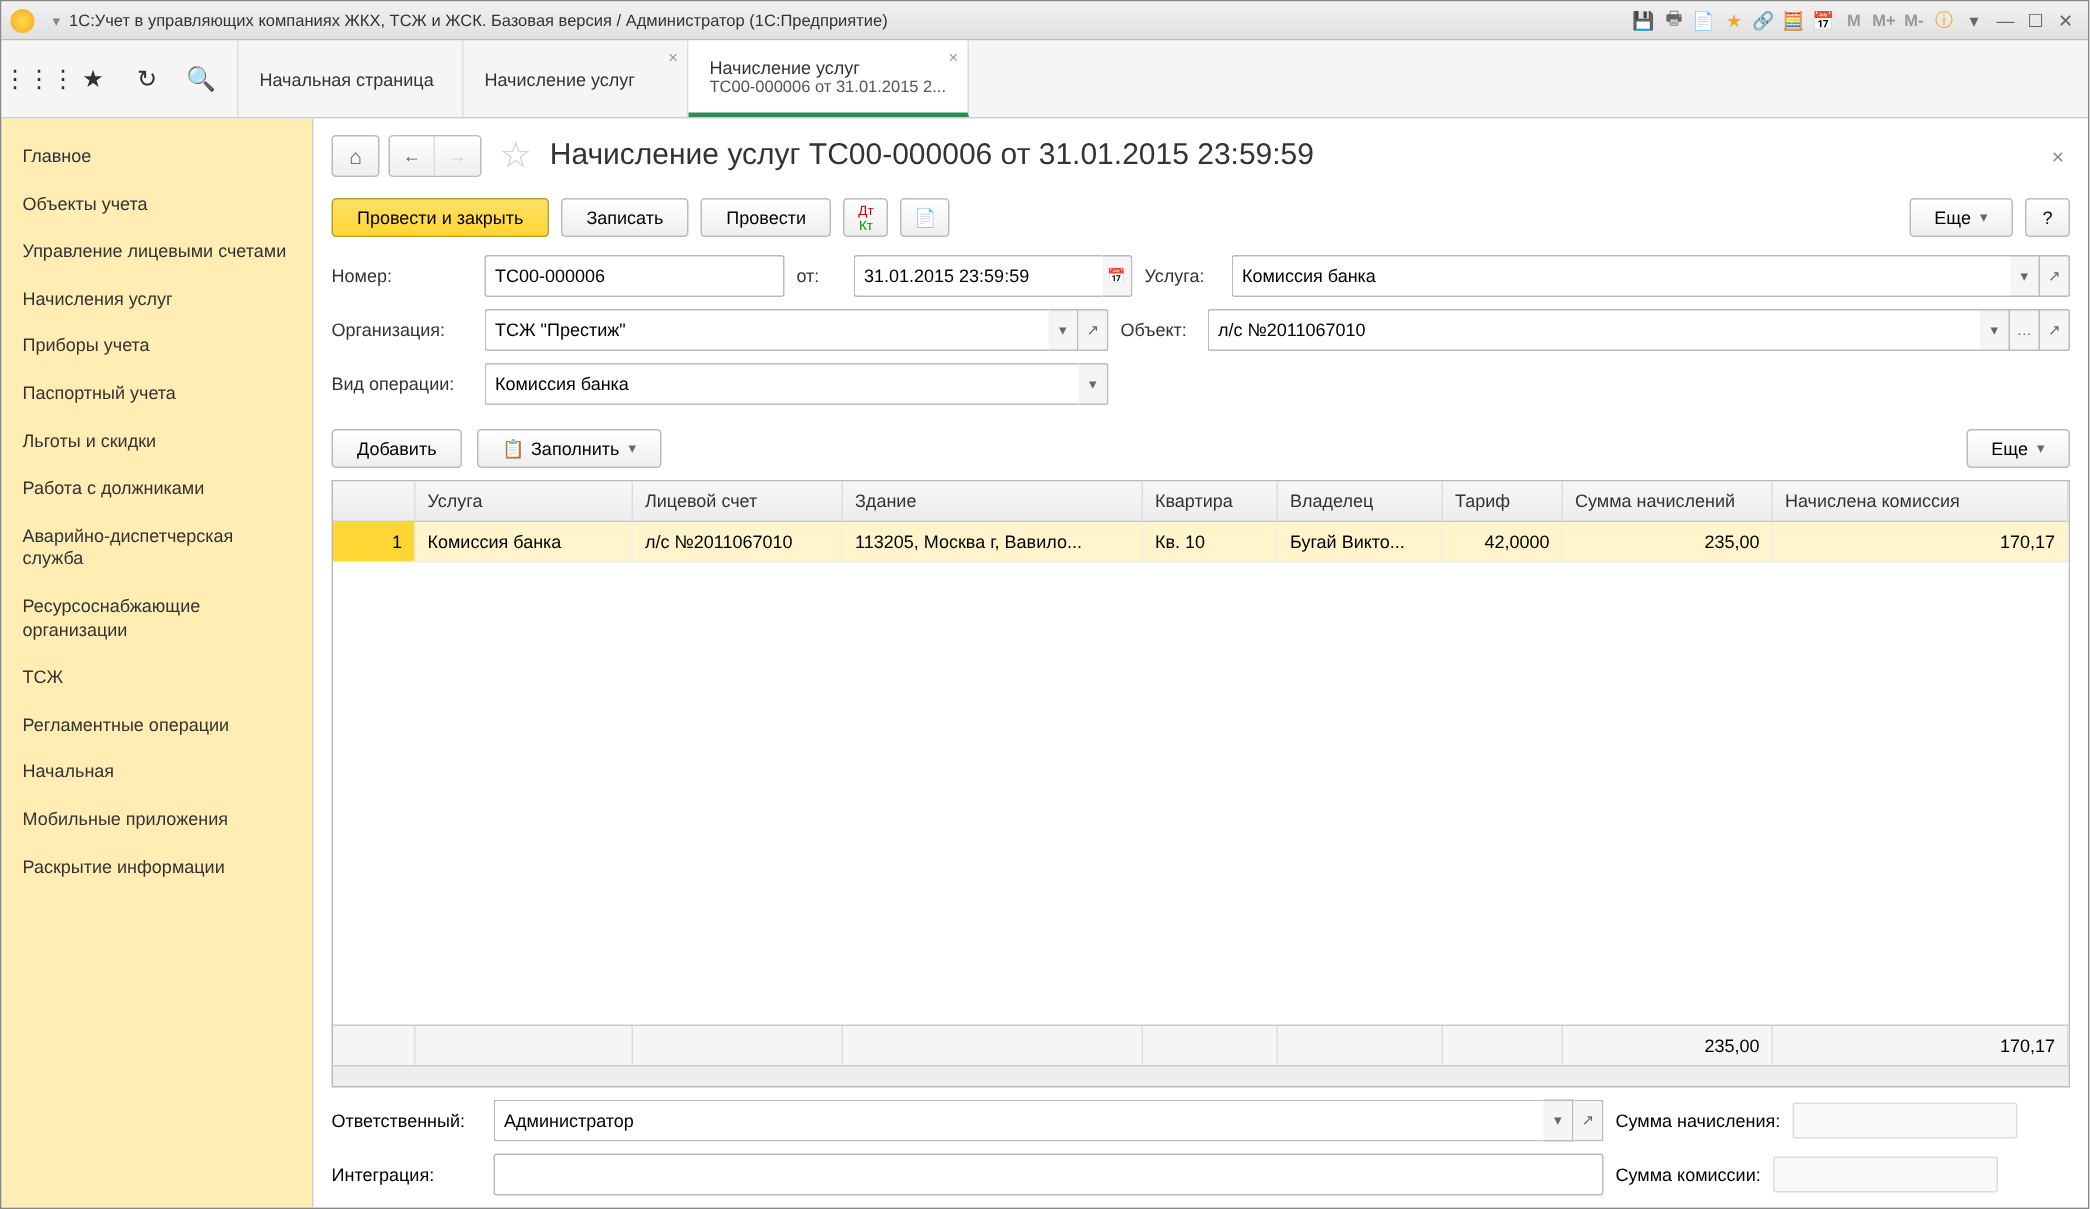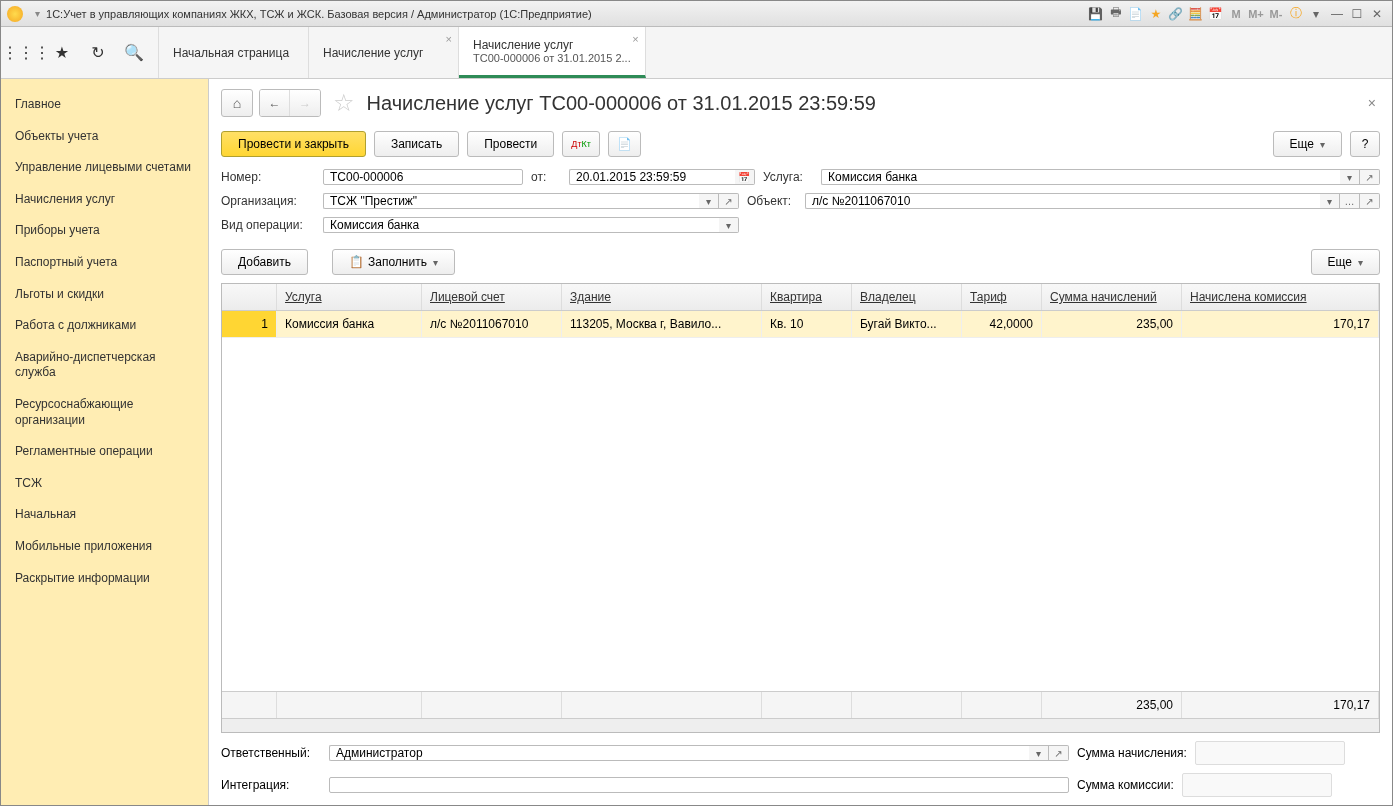--- a/index.html
+++ b/index.html
@@ -38,41 +38,41 @@
 .nav-group { display: flex; border: 1px solid #bbb; border-radius: 3px; overflow: hidden; height: 28px; }
 .nav-group .nav-btn { width: 30px; display: flex; align-items: center; justify-content: center; background: linear-gradient(#fff,#eee); border-right: 1px solid #ddd; cursor: pointer; color: #555; }
 .nav-group .nav-btn:last-child { border-right: none; }
 .star-icon { font-size: 24px; color: #ccc; margin: 0 6px; cursor: pointer; }
 .doc-title { font-size: 20px; color: #333; flex: 1; }
 .close-doc { font-size: 14px; color: #888; cursor: pointer; padding: 4px; }
 
 .cmd-row { display: flex; align-items: center; gap: 8px; margin-bottom: 12px; }
 .btn { height: 26px; padding: 0 16px; border: 1px solid #b0a030; border-radius: 3px; background: linear-gradient(#ffe066,#ffd633); cursor: pointer; font-size: 12px; display: flex; align-items: center; }
 .btn.secondary { background: linear-gradient(#fff,#eee); border-color: #bbb; }
-.btn.small { padding: 0 8px; min-width: 30px; justify-content: center; }
+.btn.small { padding: 0 8px; min-width: 30px; justify-content: center; flex-direction: column; }
 .cmd-spacer { flex: 1; }
 
 .form-row { display: flex; align-items: center; gap: 8px; margin-bottom: 8px; }
 .form-label { font-size: 12px; color: #333; min-width: 94px; }
 .form-label.short { min-width: 30px; }
 .form-label.med { min-width: 50px; }
-.input { height: 16px; border: 1px solid #bbb; border-radius: 2px; padding: 0 6px; font-size: 12px; background: #fff; display: flex; align-items: center; }
+.input { height: 28px; border: 1px solid #bbb; border-radius: 2px; padding: 0 6px; font-size: 12px; background: #fff; display: flex; align-items: center; }
 .input.w200 { width: 200px; }
 .input.w170 { width: 166px; }
 .input.flex { flex: 1; }
 .input-group { display: flex; align-items: stretch; }
 .input-group .input { border-right: none; border-radius: 2px 0 0 2px; }
 .input-addon { width: 20px; border: 1px solid #bbb; border-left: none; display: flex; align-items: center; justify-content: center; font-size: 10px; color: #666; cursor: pointer; background: #f5f5f5; }
 .input-addon:last-child { border-radius: 0 2px 2px 0; }
 
-.table-toolbar { display: flex; align-items: flex-end; gap: 24px; margin: 8px 0; }
+.table-toolbar { display: flex; align-items: flex-end; gap: 10px; margin: 8px 0; }
 
 .grid { flex: 1; border: 1px solid #bbb; display: flex; flex-direction: column; overflow: hidden; }
 .grid-header { display: flex; background: linear-gradient(#f8f8f8,#ececec); border-bottom: 1px solid #ccc; }
-.gh { padding: 6px 8px; border-right: 1px solid #ddd; font-size: 12px; color: #333; overflow: hidden; white-space: nowrap; text-decoration: underline; }
+.gh { padding: 6px 8px; border-right: 1px solid #ddd; font-size: 12px; color: #333; overflow: hidden; white-space: nowrap; }
 .grid-body { flex: 1; overflow: auto; background: #fff; }
 .grid-row { display: flex; background: #fff4cc; border-bottom: 1px solid #eee; }
 .gc { padding: 6px 8px; border-right: 1px solid #eee; font-size: 12px; overflow: hidden; white-space: nowrap; text-overflow: ellipsis; }
 .gc.num { text-align: right; }
 .gc.rownum { background: #ffd633; text-align: right; }
 .grid-footer { display: flex; background: #f5f5f5; border-top: 1px solid #ccc; }
 .gf { padding: 6px 8px; border-right: 1px solid #ddd; font-size: 12px; text-align: right; }
 .grid-scroll { height: 14px; background: #eee; border-top: 1px solid #ccc; }
 
 .c0 { width: 55px; } .c1 { width: 145px; } .c2 { width: 140px; } .c3 { width: 200px; }
@@ -138,22 +138,22 @@
       <div class="sidebar-item">Главное</div>
       <div class="sidebar-item">Объекты учета</div>
       <div class="sidebar-item">Управление лицевыми счетами</div>
       <div class="sidebar-item">Начисления услуг</div>
       <div class="sidebar-item">Приборы учета</div>
       <div class="sidebar-item">Паспортный учета</div>
       <div class="sidebar-item">Льготы и скидки</div>
       <div class="sidebar-item">Работа с должниками</div>
       <div class="sidebar-item">Аварийно-диспетчерская служба</div>
       <div class="sidebar-item">Ресурсоснабжающие организации</div>
+      <div class="sidebar-item">ТСЖ</div>
       <div class="sidebar-item">Регламентные операции</div>
-      <div class="sidebar-item">ТСЖ</div>
       <div class="sidebar-item">Начальная</div>
       <div class="sidebar-item">Мобильные приложения</div>
       <div class="sidebar-item">Раскрытие информации</div>
     </div>
 
     <div class="content">
 
       <div class="doc-header">
         <div class="icon-btn">⌂</div>
         <div class="nav-group">
@@ -177,21 +177,21 @@
         <div class="cmd-spacer"></div>
         <div class="btn secondary dropdown-arrow">Еще</div>
         <div class="btn secondary small">?</div>
       </div>
 
       <div class="form-row">
         <span class="form-label">Номер:</span>
         <div class="input w200">ТС00-000006</div>
         <span class="form-label short">от:</span>
         <div class="input-group">
-          <div class="input w170">20.01.2015 23:59:59</div>
+          <div class="input w170">31.01.2015 23:59:59</div>
           <div class="input-addon">📅</div>
         </div>
         <span class="form-label med">Услуга:</span>
         <div class="input-group" style="flex:1">
           <div class="input flex">Комиссия банка</div>
           <div class="input-addon">▾</div>
           <div class="input-addon">↗</div>
         </div>
       </div>
 

